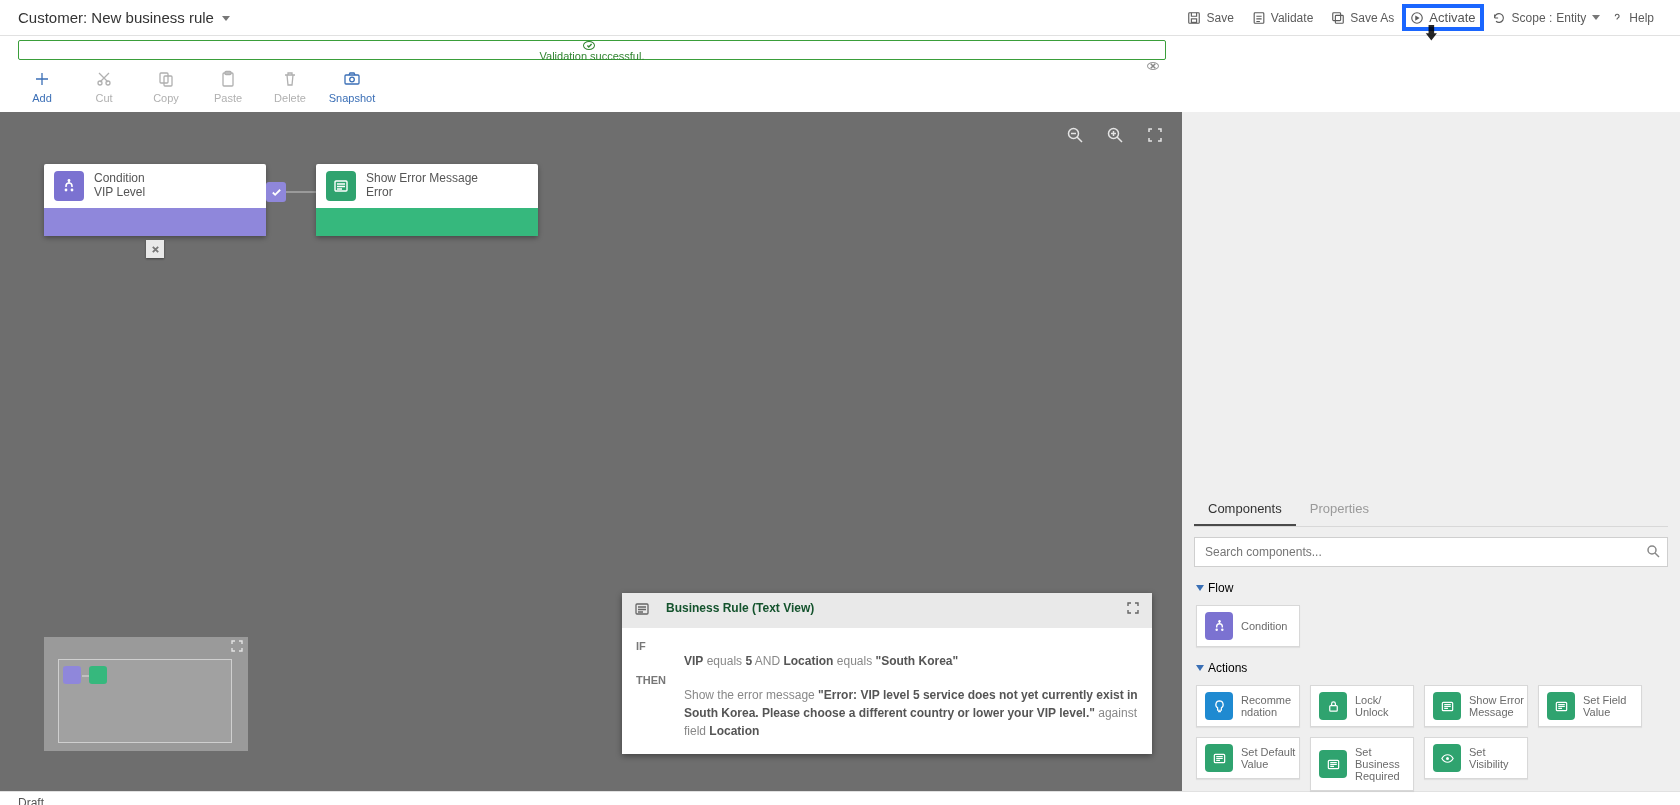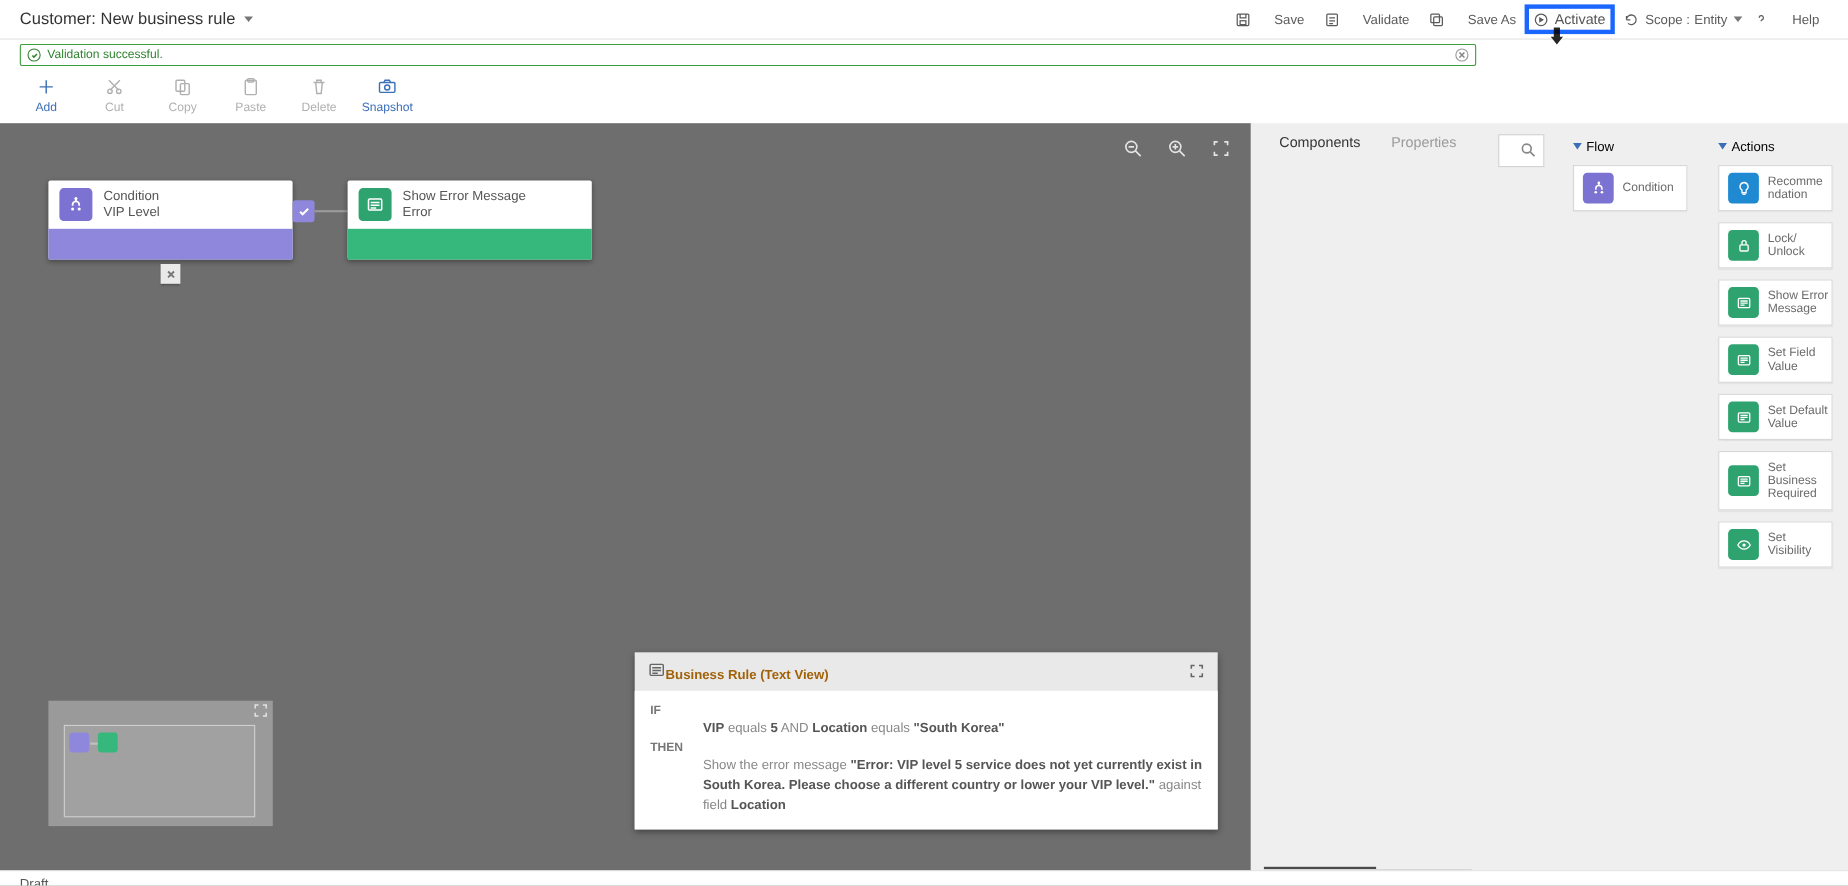--- a/index.html
+++ b/index.html
@@ -10,51 +10,51 @@
     display: flex; align-items: center; height: 36px; padding: 0 18px;
     border-bottom: 1px solid #e1e1e1; font-size: 13px; color: #555;
   }
   .header-title { font-size: 15px; color: #333; }
   .header-title .prefix { font-weight: 400; margin-top: 40px; }
   .header-title .name { font-weight: 400; }
   .header-title .chev { display:inline-block; margin-left:4px; width:0;height:0;
     border-left:4px solid transparent;border-right:4px solid transparent;border-top:5px solid #777;
     position:relative; top:-2px; }
   .header-spacer { flex: 1; }
-  .hdr-btn { display:flex;align-items:center;gap:21px;padding:4px 8px;margin-left:2px;
+  .hdr-btn { display:flex;align-items:center;gap:5px;padding:4px 8px;margin-left:2px;
     color:#5b5b5b;cursor:pointer;font-size:12px;border-radius:2px; }
   .hdr-ico { display:inline-flex;width:14px;height:14px;align-items:center;justify-content:center; }
   .hdr-ico svg { width:14px;height:14px; stroke:#5b5b5b; fill:none; stroke-width:1.3; }
   .scope { display:flex;align-items:center;gap:4px;margin-left:6px;font-size:12px;color:#5b5b5b; }
   .scope .chev{display:inline-block;width:0;height:0;border-left:4px solid transparent;border-right:4px solid transparent;border-top:5px solid #777;margin-left:2px;}
   .activate-highlight { border:4px solid #1a66ff; padding:2px 4px; display:flex;align-items:center;gap:5px; }
 
   
   .banner-row { padding:4px 18px 0 18px; }
   .banner { border:1px solid #3a9e3a; background:#fff; height:20px; display:flex; align-items:center;
-    padding:0 6px; font-size:11px; color:#318431; border-radius:2px; width:1324px; }
+    padding:0 6px; font-size:11px; color:#318431; border-radius:2px; width:1148px;flex-direction:column; }
   .banner .chk { width:12px;height:12px;border:1.2px solid #318431;border-radius:50%;display:inline-flex;
     align-items:center;justify-content:center;margin-right:6px; }
   .banner .chk svg{width:7px;height:7px;stroke:#318431;fill:none;stroke-width:2;}
   .banner .x { margin-left:auto; width:12px;height:12px;border:1px solid #999;border-radius:50%;
     display:flex;align-items:center;justify-content:center;cursor:pointer; }
   .banner .x svg{width:6px;height:6px;stroke:#888;stroke-width:2;}
 
   
   .toolbar { display:flex; gap:14px; padding:10px 18px 8px 18px; }
   .tb-btn { display:flex;flex-direction:column;align-items:center;width:48px;
     font-size:11px;color:#3b6fb6;cursor:pointer; }
   .tb-btn.disabled { color:#b0b0b0; cursor:default; }
   .tb-ico { width:18px;height:18px;margin-bottom:4px;display:flex;align-items:center;justify-content:center; }
   .tb-ico svg{width:18px;height:18px;fill:none;stroke:currentColor;stroke-width:1.3;}
 
   
   .split { display:flex; height:calc(100% - 36px - 24px - 44px - 22px); }
   .canvas { width:1182px; background:#6e6e6e; position:relative; }
-  .panel { flex:1; background:#efefef; display:flex;flex-direction:row;justify-content:flex-end; }
+  .panel { flex:1; background:#efefef; display:flex;flex-direction:column;justify-content:flex-end; }
 
   
   .cv-icons { position:absolute; top:14px; right:18px; display:flex; gap:22px; }
   .cv-icons .ci{width:18px;height:18px;cursor:pointer;}
   .cv-icons .ci svg{width:18px;height:18px;stroke:#e4e4e4;fill:none;stroke-width:1.5;}
 
   
   .block { position:absolute; width:222px; background:#fff; border-radius:2px;
     box-shadow:0 2px 5px rgba(0,0,0,.35); }
   .block .head { display:flex; align-items:center; height:44px; }
@@ -86,21 +86,21 @@
   .minimap .view { position:absolute; left:14px; top:22px; width:174px; height:84px;
     border:1px solid #cfcfcf; background:rgba(255,255,255,.08); }
   .mm-blk { position:absolute; width:18px;height:18px;border-radius:3px; top:6px;}
   .mm-blk.a{left:4px;background:#8f87db;}
   .mm-blk.b{left:30px;background:#36b87d;}
   .mm-line{position:absolute;left:23px;top:15px;width:7px;height:2px;background:#c0c0c0;}
 
   
   .textview { position:absolute; right:30px; bottom:37px; width:530px;
     background:#e9e9e9; box-shadow:0 2px 6px rgba(0,0,0,.4); font-size:12px;color:#555;}
-  .tv-head { display:flex;align-items:flex-end;gap:0;padding:8px 12px;font-weight:600;color:#a16207;}
+  .tv-head { display:flex;align-items:flex-start;gap:16px;padding:8px 12px;font-weight:600;color:#14532d;}
   .tv-head .ico svg{width:16px;height:16px;stroke:#666;fill:none;stroke-width:1.3;}
   .tv-head .exp{margin-left:auto;}
   .tv-head .exp svg{width:14px;height:14px;stroke:#666;fill:none;stroke-width:1.4;}
   .tv-body { background:#fff; padding:10px 14px 14px 14px; line-height:1.5;}
   .tv-row { display:flex; }
   .tv-kw { width:48px; font-weight:600; color:#777; font-size:11px;}
   .tv-txt { flex:1; font-size:12px; color:#888; }
   .tv-txt b { color:#555; font-weight:600; }
   .tv-txt .q { color:#555; font-weight:600; }
 

